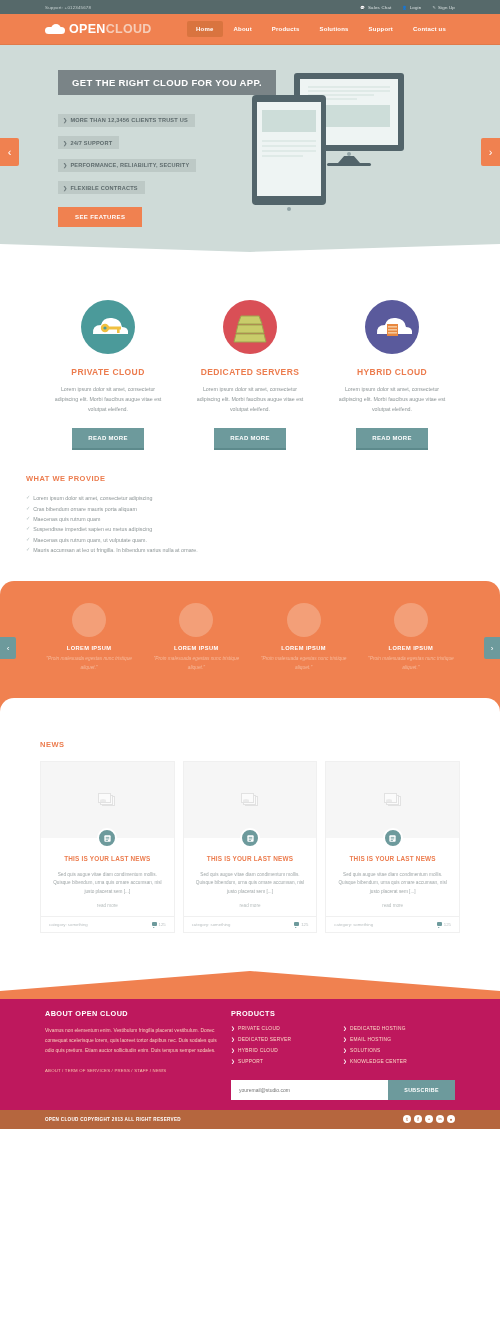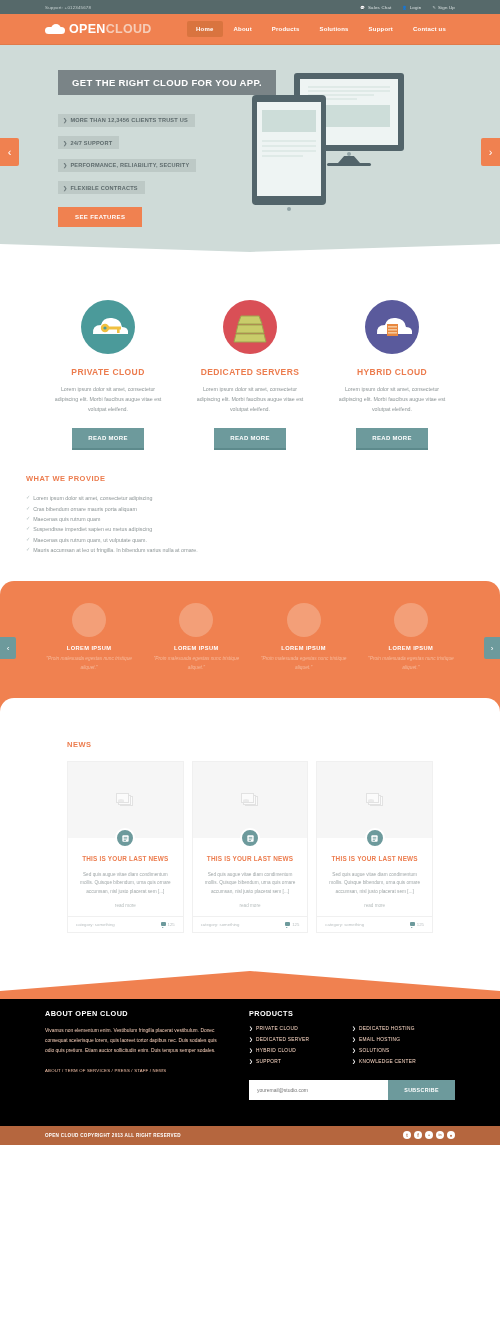--- a/index.html
+++ b/index.html
@@ -179,21 +179,21 @@
   .testi-arrow {
     position: absolute; top: 48%; width: 16px; height: 22px;
     background: #6d9a9c; color: #fff; display: flex;
     align-items: center; justify-content: center; font-size: 8px;
     z-index: 6; cursor: pointer;
   }
   .testi-arrow.left { left: 0; border-radius: 0 2px 2px 0; }
   .testi-arrow.right { right: 0; border-radius: 2px 0 0 2px; }
 
   
-  .news { background: #fff; padding: 28px 67px 0; }
+  .news { background: #fff; padding: 28px 40px 0; }
   .news-head { color: #ec7c4e; font-size: 7.5px; font-weight: bold; letter-spacing: .5px; margin-bottom: 12px; }
   .news-row { display: flex; gap: 8px; }
   .news-card { flex: 1; background: #fff; border: 1px solid #f0f0f0; }
   .news-thumb {
     height: 76px; background: #f6f6f6; position: relative;
     display: flex; align-items: center; justify-content: center;
   }
   .ph-icon { width: 18px; height: 14px; position: relative; }
   .ph-icon i {
     position: absolute; border: 1px solid #e2e2e2; background: #fbfbfb;
@@ -218,21 +218,21 @@
     border-top: 1px solid #f0f0f0; padding: 5px 8px;
     display: flex; align-items: center; font-size: 4.3px; color: #b9bfc0;
   }
   .news-foot .cnt { margin-left: auto; display: flex; align-items: center; gap: 2px; }
   .bubble { width: 5px; height: 4px; background: #6d9a9c; border-radius: 1px; position: relative; display:inline-block;}
   .bubble:after { content:""; position:absolute; left:1px; bottom:-1.5px; border-left:2px solid #6d9a9c; border-bottom:1.5px solid transparent; }
 
   
   .footer-wrap { position: relative; margin-top: 38px; }
   .footer-wave { display: block; width: 500px; height: 28px; }
-  .footer { background: #000000; padding: 10px 45px 26px; display: flex; gap: 26px; }
+  .footer { background: #be185d; padding: 10px 45px 10px; display: flex; gap: 8px; }
   .f-about { width: 178px; }
   .f-head { color: #ffffff; font-size: 7.3px; font-weight: bold; letter-spacing: .4px; margin-bottom: 8px; }
   .f-text { color: #fbd2bc; font-size: 4.9px; line-height: 2.1; }
   .f-links-line { color: #f9c5ab; font-size: 4.3px; margin-top: 11px; letter-spacing: .2px; }
   .f-products { flex: 1; }
   .f-grid { display: flex; }
   .f-grid ul { flex: 1; list-style: none; }
   .f-grid li { margin-bottom: 6px; }
   .f-grid a {
     color: #fcd9c6; font-size: 4.8px; text-decoration: none;

